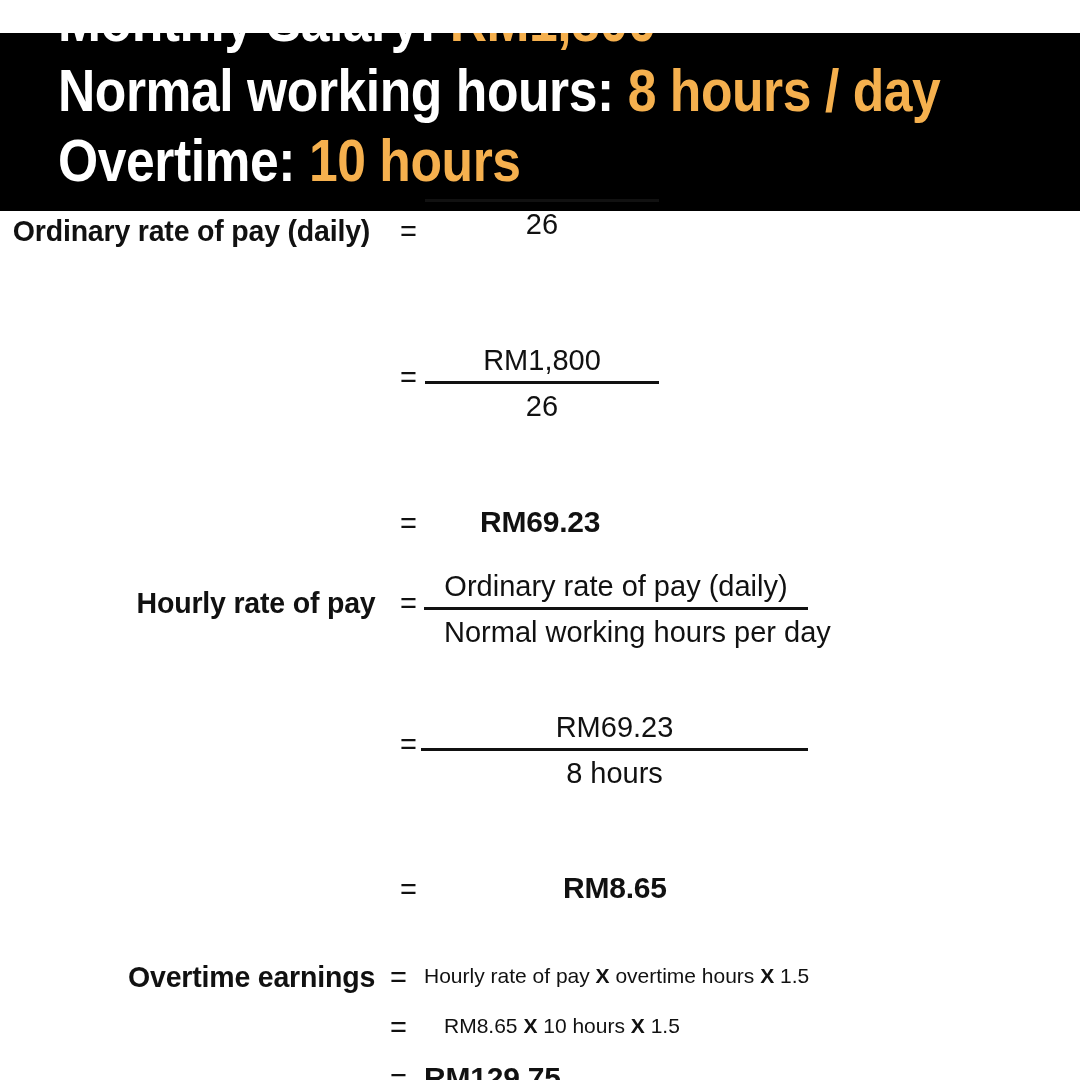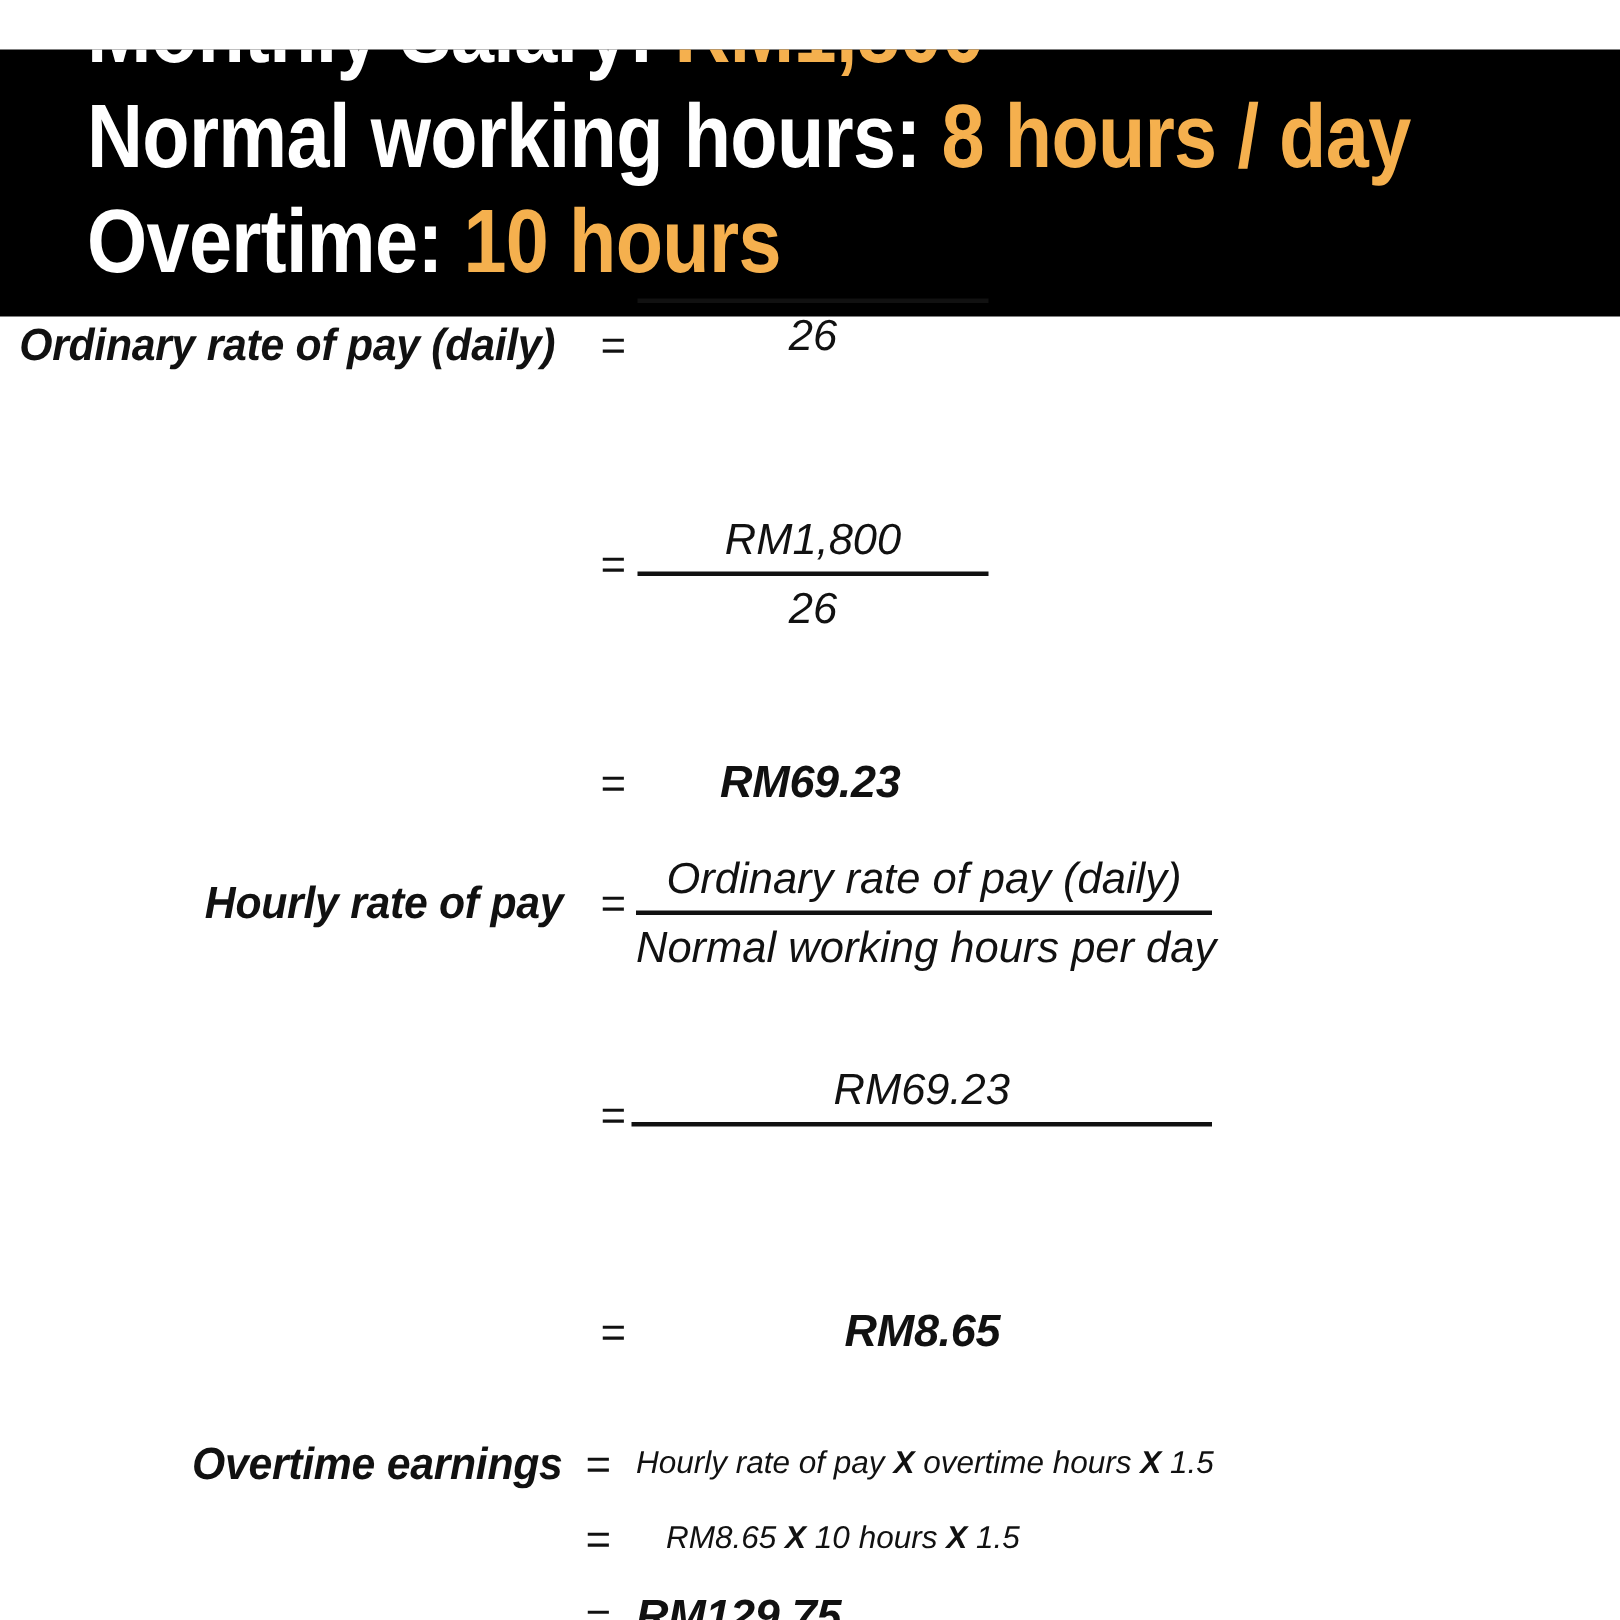--- a/index.html
+++ b/index.html
@@ -46,21 +46,20 @@
   .hdr-accent { color: #f5b04e; }
 
   
   #worksheet {
     position: absolute;
     left: 0;
     top: 178px;
     width: 880px;
     height: 902px;
     overflow: hidden;
-    font-style: italic;
   }
 
   .row {
     position: absolute;
     left: 0;
     width: 1080px;
     height: 0;
   }
 
   
@@ -167,29 +166,30 @@
     <span class="eq">=</span>
     <span class="expr bold" style="left:480px; top:-1px;">RM69.23</span>
   </div>
 
   <div class="row" style="top:408px;">
     <span class="label">Hourly rate of pay</span>
     <span class="eq">=</span>
     <span class="frac" style="left:424px; top:-18px; width:384px;">
       <span class="num" style="display:block;">Ordinary rate of pay (daily)</span>
       <span class="bar" style="display:block;"></span>
-      <span class="den" style="display:block;">Normal working hours per day</span>
+      <span class="den" style="display:block;margin-left:20px;">Normal working hours per day</span>
     </span>
   </div>
 
   <div class="row" style="top:549px;">
     <span class="eq">=</span>
     <span class="frac" style="left:421px; top:-18px; width:387px;">
       <span class="num" style="display:block;">RM69.23</span>
       <span class="bar" style="display:block;"></span>
+      <span class="den" style="display:block;">8 hours</span>
     </span>
   </div>
 
   <div class="row" style="top:694px;">
     <span class="eq">=</span>
     <span class="expr bold" style="left:563px; top:-1px;">RM8.65</span>
   </div>
 
   <div class="row" style="top:782px;">
     <span class="label">Overtime earnings</span>

